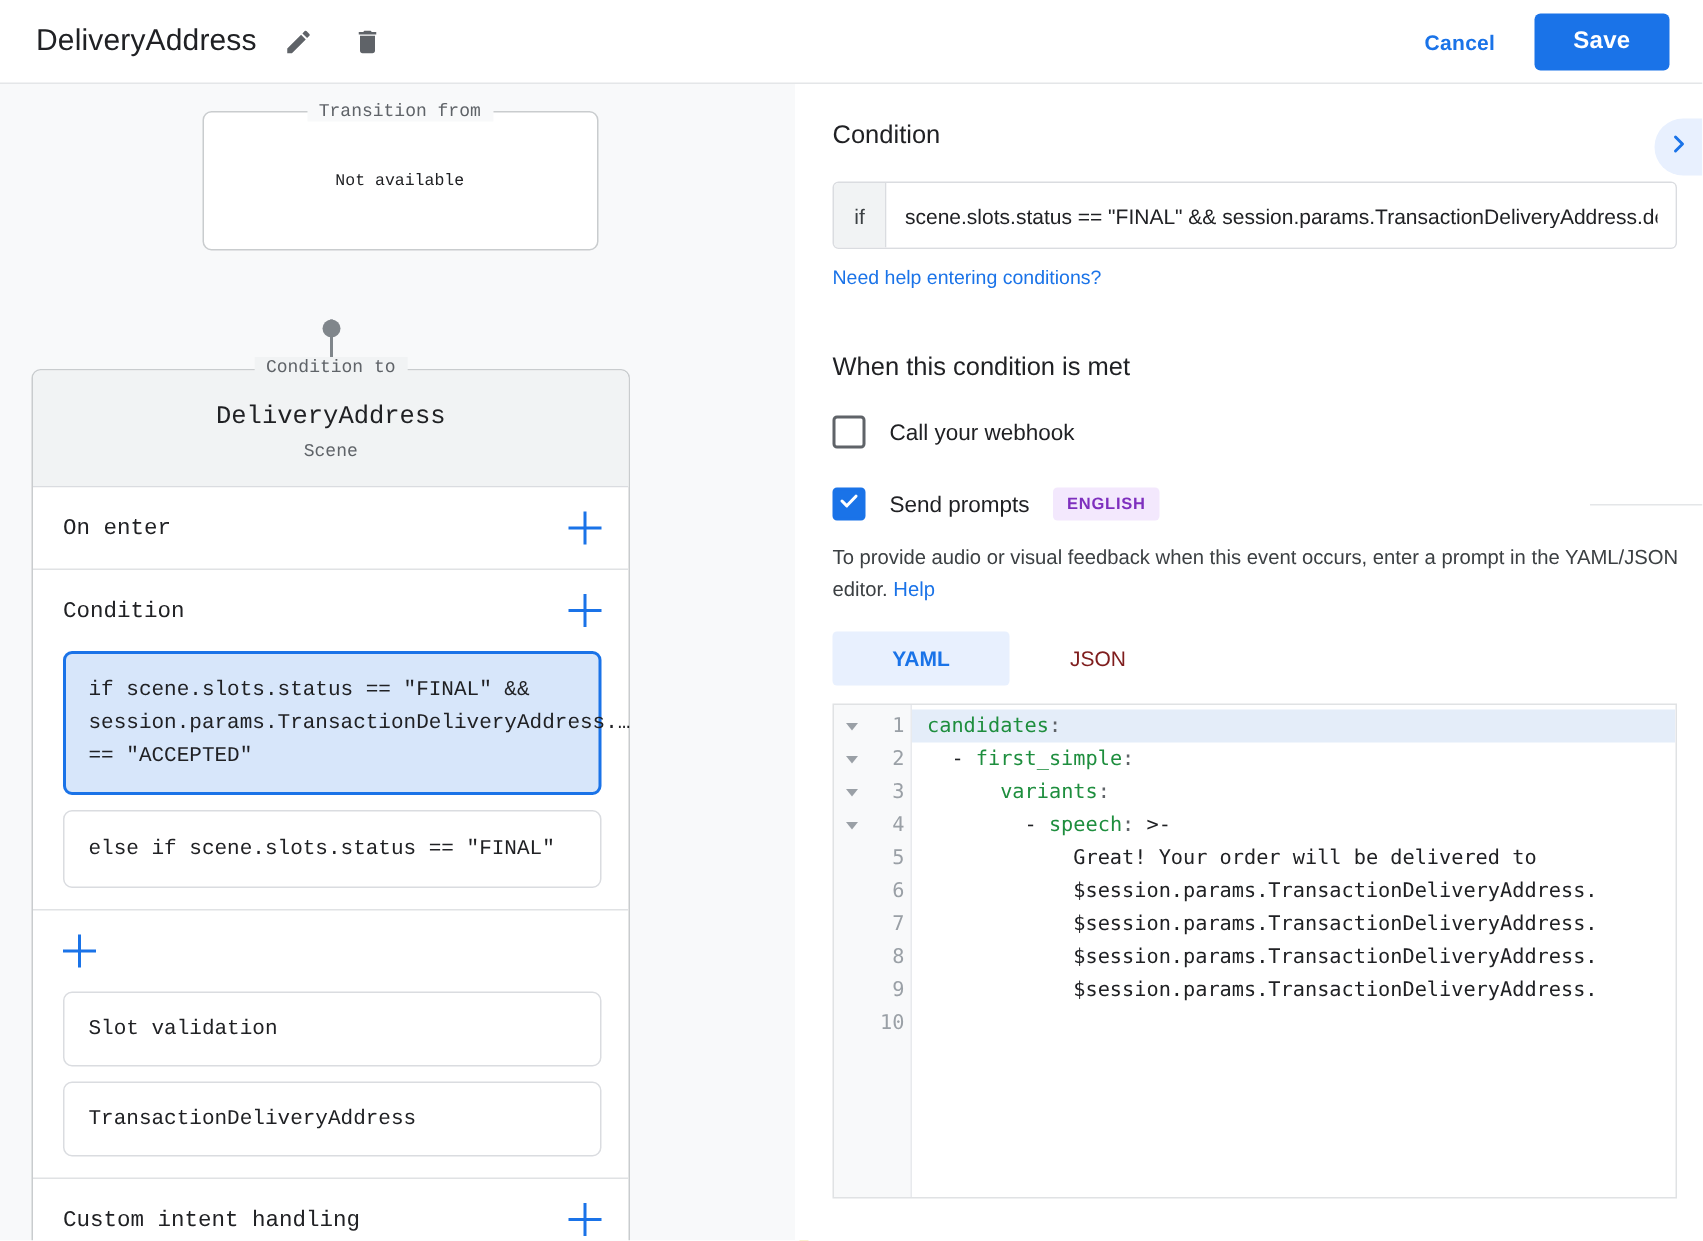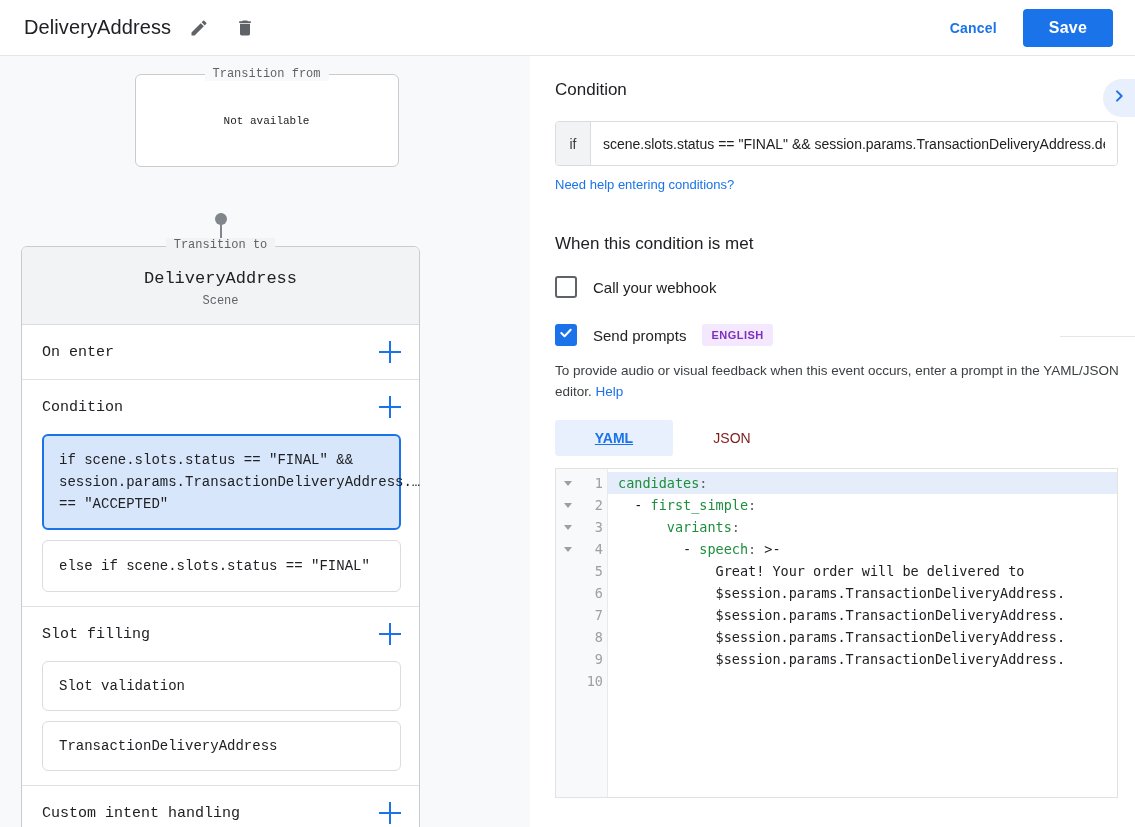--- a/index.html
+++ b/index.html
@@ -218,21 +218,21 @@
     width: 565px;
   }
   .desc a { color: #1a73e8; text-decoration: none; cursor: pointer; }
 
   .tabs { display: flex; margin-top: 18px; }
   .tab {
     width: 118px; height: 36px;
     display: flex; align-items: center; justify-content: center;
     font-size: 14px; cursor: pointer; border-radius: 3px;
   }
-  .tab.active { background: #e8f0fe; color: #1a73e8; font-weight: bold; text-decoration: underline; }
+  .tab.active { background: #e8f0fe; color: #1a73e8; font-weight: bold; }
   .tab.inactive { color: #7f1d1d; }
 
   
   .editor {
     margin-top: 12px;
     width: 563px; height: 330px;
     border: 1px solid #e0e2e4;
     background: #ffffff;
     display: flex; overflow: hidden;
     font-family: "DejaVu Sans Mono", monospace;
@@ -302,21 +302,21 @@
     <div class="connector">
       <div class="conn-dot"></div>
       <div class="conn-line"></div>
       <div class="conn-arrow"></div>
     </div>
   </div>
 
   <div class="to-card">
 
     <div class="to-header">
-      <div class="fieldset-legend">Transition to</div>
+      <div class="fieldset-legend">Condition to</div>
       <div class="to-title">DeliveryAddress</div>
       <div class="to-sub">Scene</div>
     </div>
 
     <div class="section">
       <div class="section-head">
         <div class="section-title">On enter</div>
         <div class="plus-icon"></div>
       </div>
     </div>
@@ -327,21 +327,20 @@
         <div class="plus-icon"></div>
       </div>
       <div class="section-body">
         <div class="cond-item selected">if scene.slots.status == "FINAL" &amp;&amp; session.params.TransactionDeliveryAddress.… == "ACCEPTED"</div>
         <div class="cond-item">else if scene.slots.status == "FINAL"</div>
       </div>
     </div>
 
     <div class="section">
       <div class="section-head">
-        <div class="section-title">Slot filling</div>
         <div class="plus-icon"></div>
       </div>
       <div class="section-body">
         <div class="slot-item">Slot validation</div>
         <div class="slot-item">TransactionDeliveryAddress</div>
       </div>
     </div>
 
     <div class="section">
       <div class="section-head">

